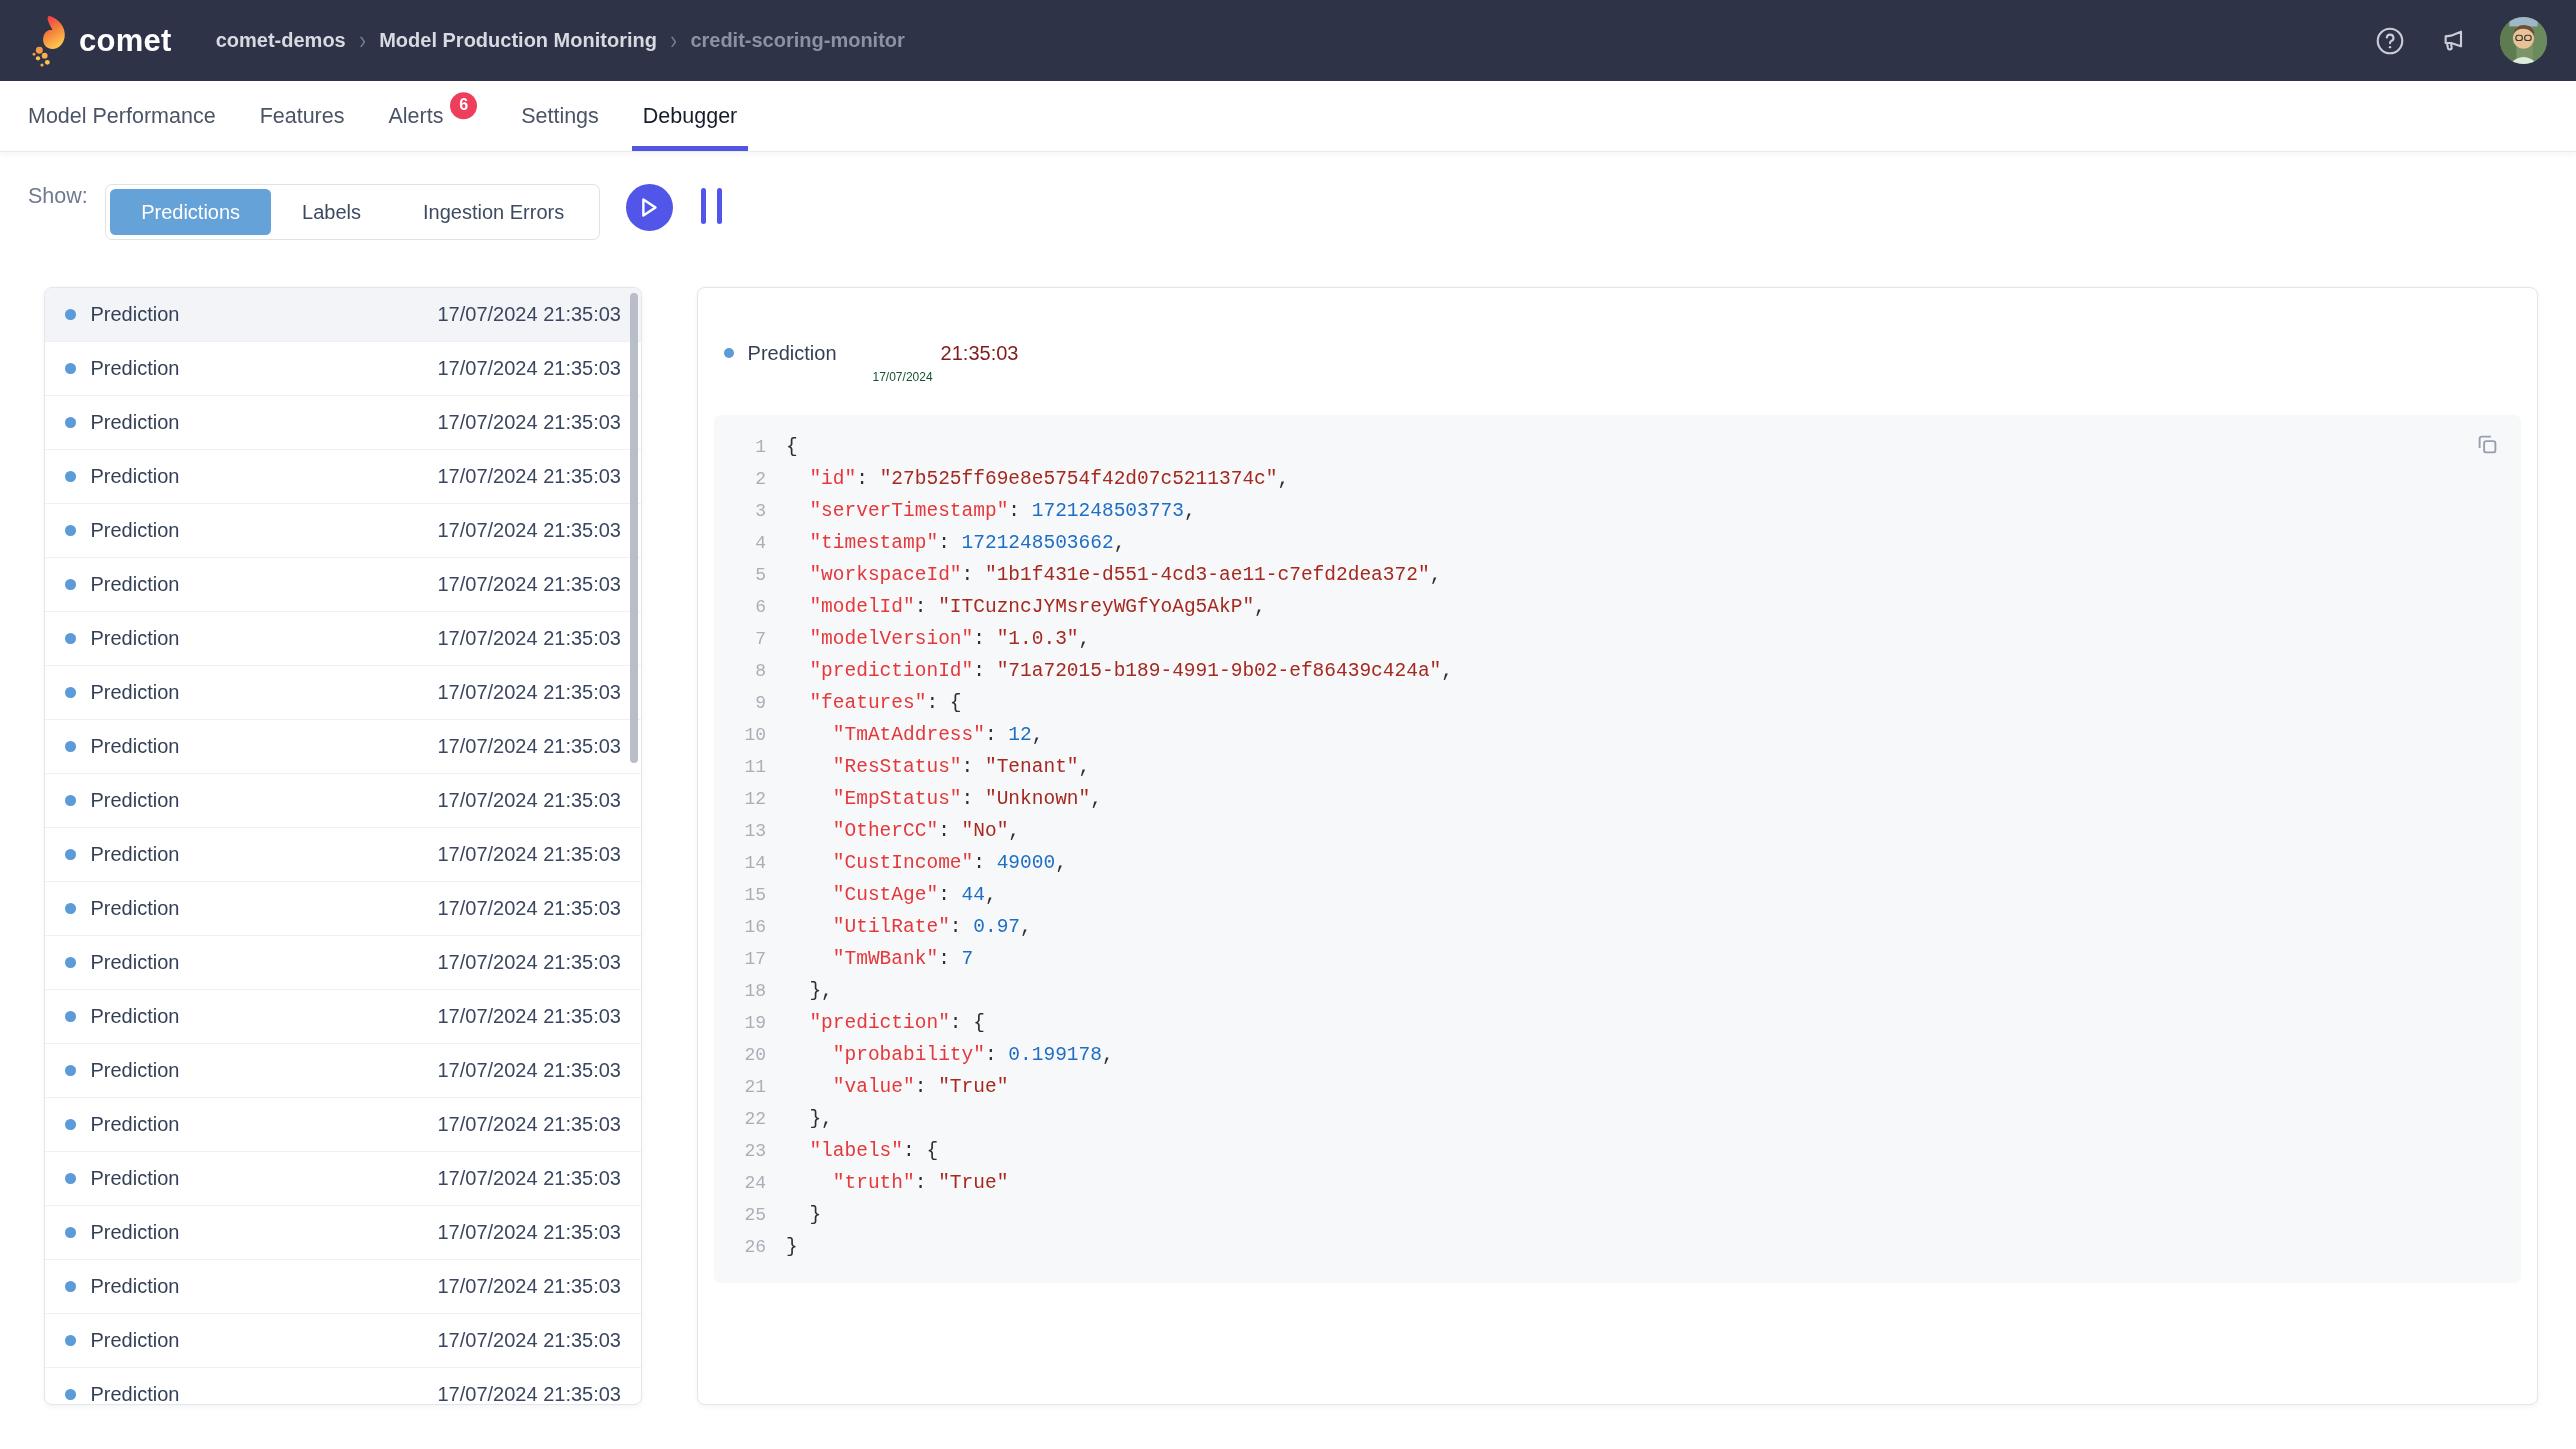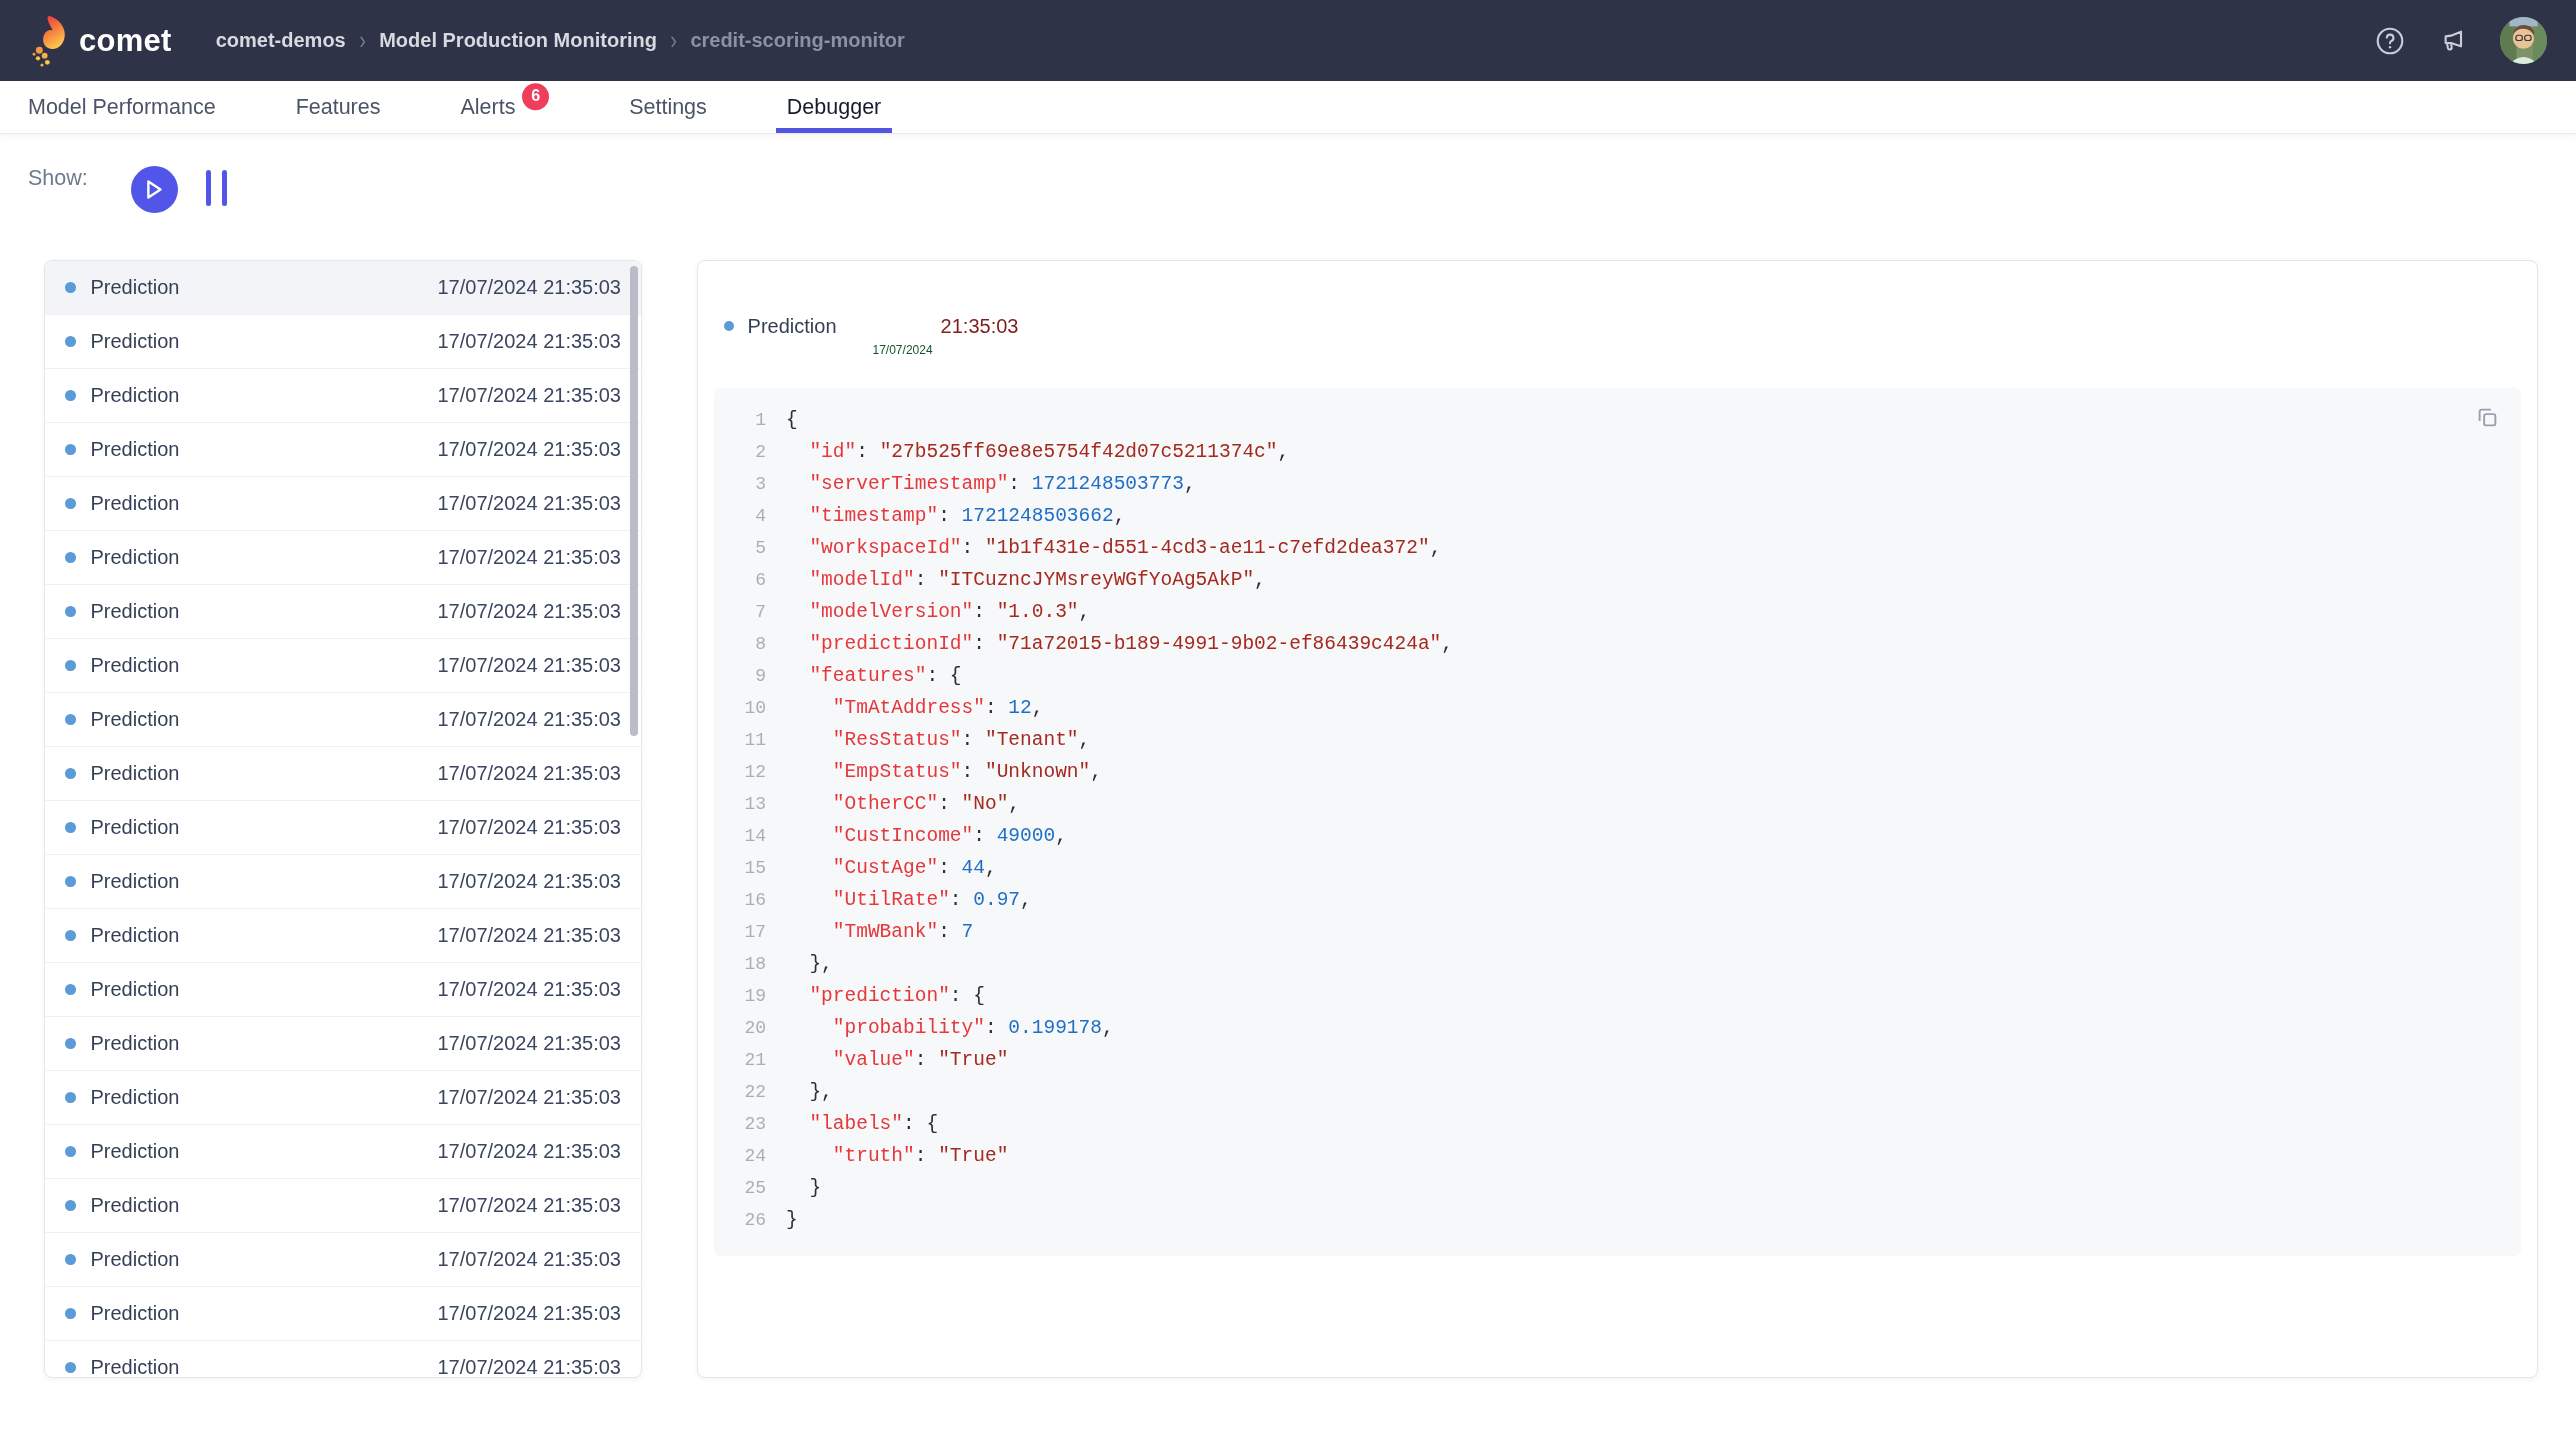--- a/index.html
+++ b/index.html
@@ -12,21 +12,21 @@
   .logo-text { color:#fff; font-size:31px; font-weight:700; letter-spacing:0.3px; margin-left:9.4px; }
   .breadcrumb { display:flex; align-items:center; margin-left:44px; font-size:20px; }
   .crumb { color:#d7dae1;font-weight:bold; }
   .crumb.last { color:#8d92a3; }
   .crumb-sep { color:#757b8e; font-size:20px; margin:0 13.4px; transform:scaleY(1.25); display:inline-block; }
   .nav-right { margin-left:auto; display:flex; align-items:center; gap:31px; }
   .nav-icon { width:32px; height:32px; color:#c9cdd8; cursor:pointer; display:flex; }
   .avatar { width:47px; height:47px; border-radius:50%; overflow:hidden; cursor:pointer; flex:none; }
 
   
-  .tabbar { height:53px; display:flex; align-items:stretch; padding:0 28px; gap:80px;
+  .tabbar { height:71px; display:flex; align-items:stretch; padding:0 28px; gap:44px;
             border-bottom:0.7px solid #e9eaee; box-shadow:0 2px 6.7px rgba(30,35,50,.05); position:relative; background:#fff;}
   .tab { display:flex; align-items:center; font-size:21.5px; color:#4b5467; cursor:pointer; position:relative; }
   .tab.active { color:#151c2c; }
   .tab .underline { position:absolute; left:-10.7px; right:-10.7px; bottom:0; height:5.4px; background:#5155e1; }
   .badge { display:inline-flex; align-items:center; justify-content:center; min-width:27px; height:27px;
            border-radius:50%; background:#ef3d5c; color:#fff; font-size:16px; font-weight:700;
            margin-left:6.7px; transform:translateY(-10.7px); }
 
   
   .toolbar { display:flex; margin:32px 0 0 28px; }
@@ -149,20 +149,25 @@
       <span>Settings</span>
     </div>
     <div class="tab active">
       <span>Debugger</span>
       <span class="underline"></span>
     </div>
   </div>
 
 <div class="toolbar">
   <span class="show-label">Show:</span>
+  <div class="segmented">
+      <div class="segment active">Predictions</div>
+      <div class="segment">Labels</div>
+      <div class="segment">Ingestion Errors</div>
+    </div>
   <button class="play-btn">
     <svg width="21.5" height="23" viewBox="0 0 32 34" fill="none" stroke="#fff" stroke-width="3.6" stroke-linejoin="round">
       <path d="M8 5 L26 17 L8 29 Z"></path>
     </svg>
   </button>
   <button class="pause-btn">
     <span></span>
     <span></span>
   </button>
 </div>

